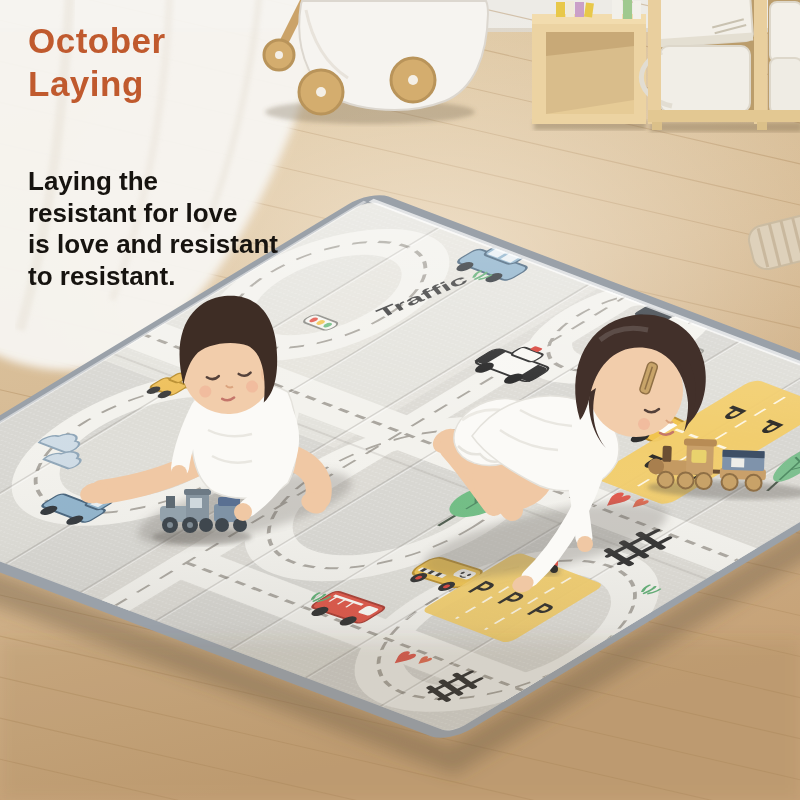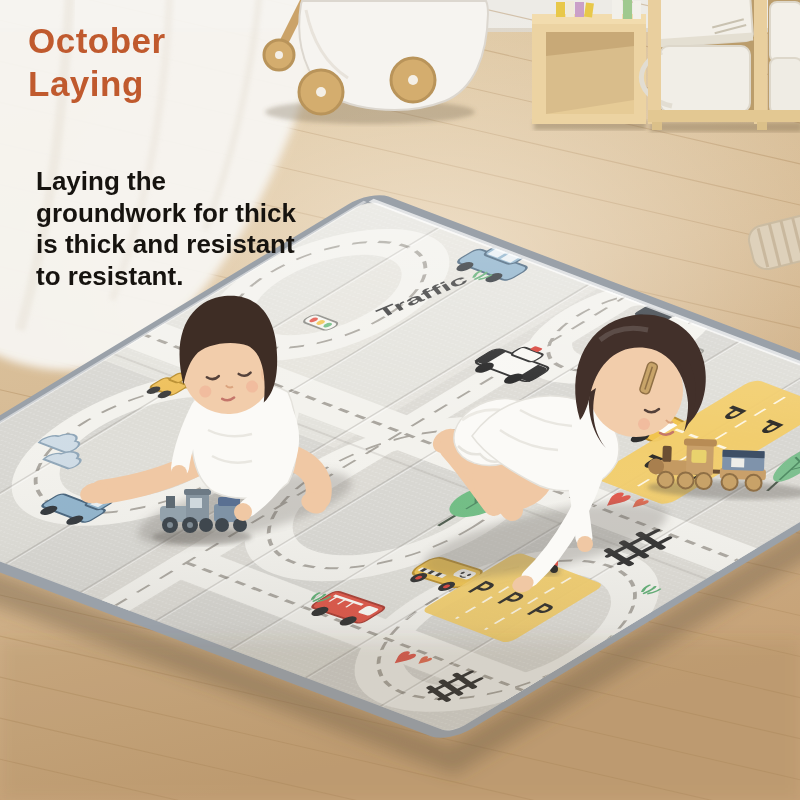--- a/index.html
+++ b/index.html
@@ -2,21 +2,21 @@
 <html><head>
 <meta charset="utf-8">
 <style>
   html,body{margin:0;padding:0;background:#fff;}
   .stage{position:relative;width:800px;height:800px;overflow:hidden;background:#fef9c3;
          font-family:"Liberation Sans",sans-serif;padding-left:8px;}
   .stage svg{position:absolute;left:0;top:0;}
   .brand{position:absolute;left:28px;top:20px;font-weight:bold;font-size:35px;line-height:1.22;
          letter-spacing:.5px;z-index:5;}
   .tagline{position:absolute;left:28px;top:166px;font-weight:bold;font-size:26px;line-height:1.22;
-         z-index:5;margin-left:8px;}
+         z-index:5;}
   .brand div,.tagline div{white-space:nowrap;}
 </style>
 </head>
 <body>
 
 <div class="stage">
 
 <svg width="800" height="800" viewBox="0 0 800 800">
   <defs>
     <pattern id="dots" width="7" height="7" patternUnits="userSpaceOnUse">
@@ -499,18 +499,18 @@
 
   <rect x="0" y="640" width="800" height="160" fill="rgba(120,90,60,0.10)" filter="url(#soft8)"></rect>
 </svg>
 
 <div class="brand" style="color: rgb(192, 90, 46);">
   <div>October</div>
   <div>Laying</div>
 </div>
 <div class="tagline" style="color: rgb(22, 19, 15);">
   <div>Laying the</div>
-  <div>groundwork for thick</div>
-  <div>is thick and resistant</div>
+  <div>resistant for love</div>
+  <div>is love and resistant</div>
   <div>to resistant.</div>
 </div>
 
 </div>
 
 </body></html>

